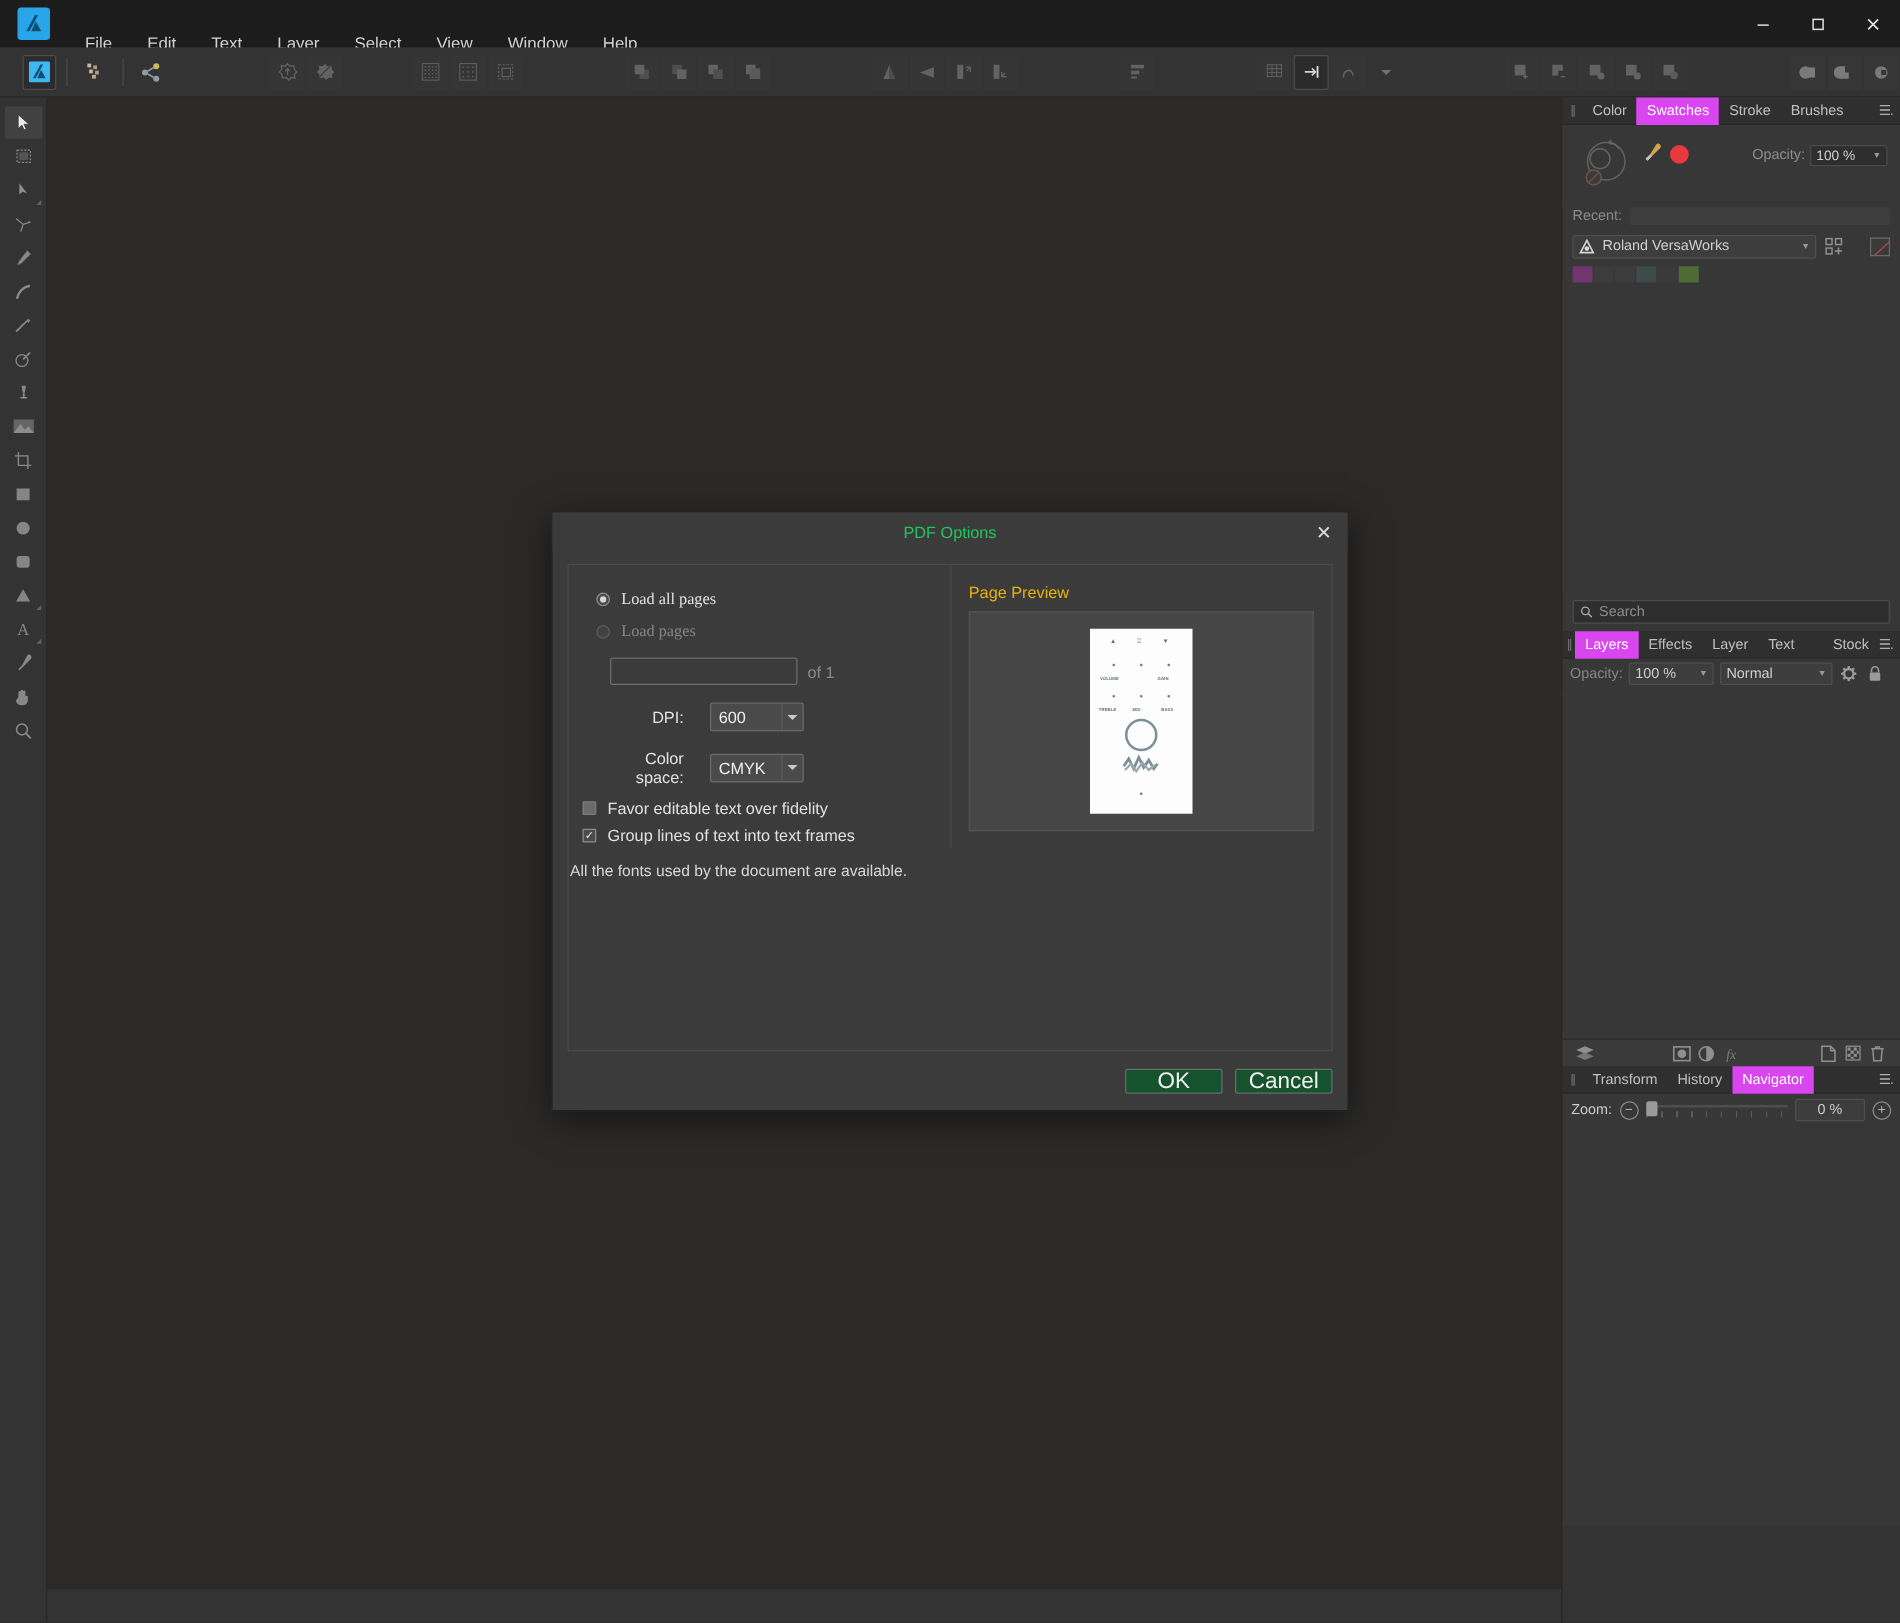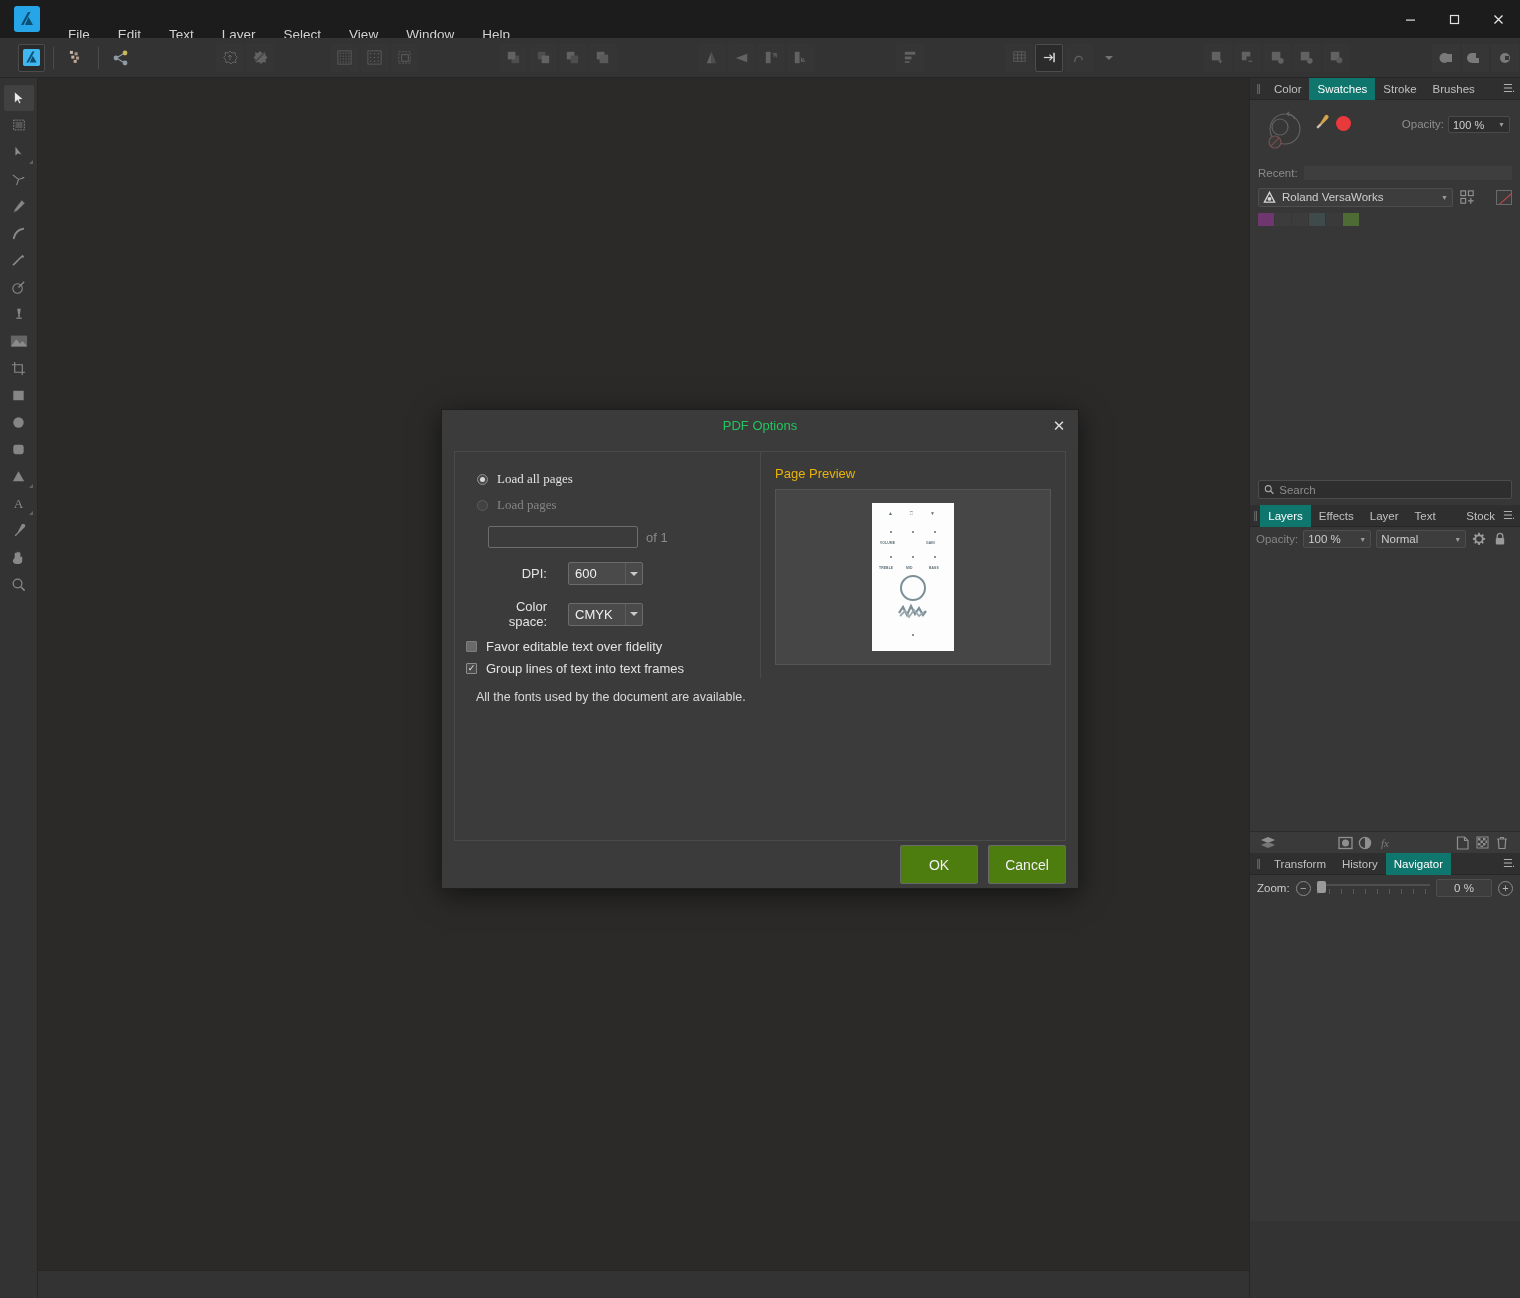--- a/index.html
+++ b/index.html
@@ -90,21 +90,21 @@
     background:#333333; border-left:1px solid #262626;
   }
   .panel-tabs{
     display:flex;align-items:center;height:22px;background:#2f2f2f;
     border-bottom:1px solid #262626;
   }
   .grip{ width:16px;text-align:center;color:#787878;font-size:10px;letter-spacing:-1px; }
   .ptab{
     padding:0 8px;height:22px;line-height:22px;font-size:11.5px;color:#c0c0c0;
   }
-  .ptab.on{ background:#0f766e; color:#ffffff; }
+  .ptab.on{ background:#d946ef; color:#ffffff; }
   .panel-menu{
     margin-left:auto;padding-right:6px;color:#b0b0b0;font-size:11px;letter-spacing:-1px;
   }
   .panel-body{ background:#373737; }
 
   
   .sw-head{ position:relative;height:62px;background:#373737; }
   .colorwheel{ position:absolute;left:16px;top:10px;width:56px;height:44px;opacity:.5; }
   .pick-row{ position:absolute;left:64px;top:14px;display:flex;align-items:center;gap:6px; }
   .dot-red{ width:15px;height:15px;border-radius:50%;background:#e8393c; }
@@ -246,28 +246,28 @@
 
   .preview-title{ font-size:13px;color:#eab308;margin-bottom:8px; }
   .preview-area{
     height:176px;background:#464646;border:1px solid #555;
     display:flex;align-items:center;justify-content:center;
   }
   .page-thumb{
     width:82px;height:148px;background:#fdfdfd;position:relative;
   }
   .fonts-note{
-    position:absolute;left:21px;top:238px;font-size:12.5px;color:#d8d8d8;
+    position:absolute;left:1px;top:238px;font-size:12.5px;color:#d8d8d8;
   }
   .dlg-foot{
     height:48px;display:flex;align-items:center;justify-content:flex-end;gap:10px;padding-right:12px;
   }
   .btn{
-    min-width:78px;height:39px;background:#4d7c0f;border:1px solid #6a6a6a;border-radius:2px;
-    display:flex;align-items:center;justify-content:center;font-size:14px;color:#f0f0f0;
+    min-width:78px;height:20px;background:#14532d;border:1px solid #6a6a6a;border-radius:2px;
+    display:flex;align-items:center;justify-content:center;font-size:18px;color:#f0f0f0;
   }
 
   
   .th-lbl{ position:absolute;font-size:3.4px;font-weight:bold;color:#5d7078;
            font-family:"Liberation Sans",sans-serif;letter-spacing:.1px; }
   .th-dot{ position:absolute;width:1.6px;height:1.6px;border-radius:50%;background:#6d7f86; }
   .th-knob{ position:absolute;width:26px;height:26px;border-radius:50%;border:2.6px solid #7d8f96; }
   .th-ico{ position:absolute;color:#5d7078;font-size:5px;line-height:1; }
 </style>
 </head>

